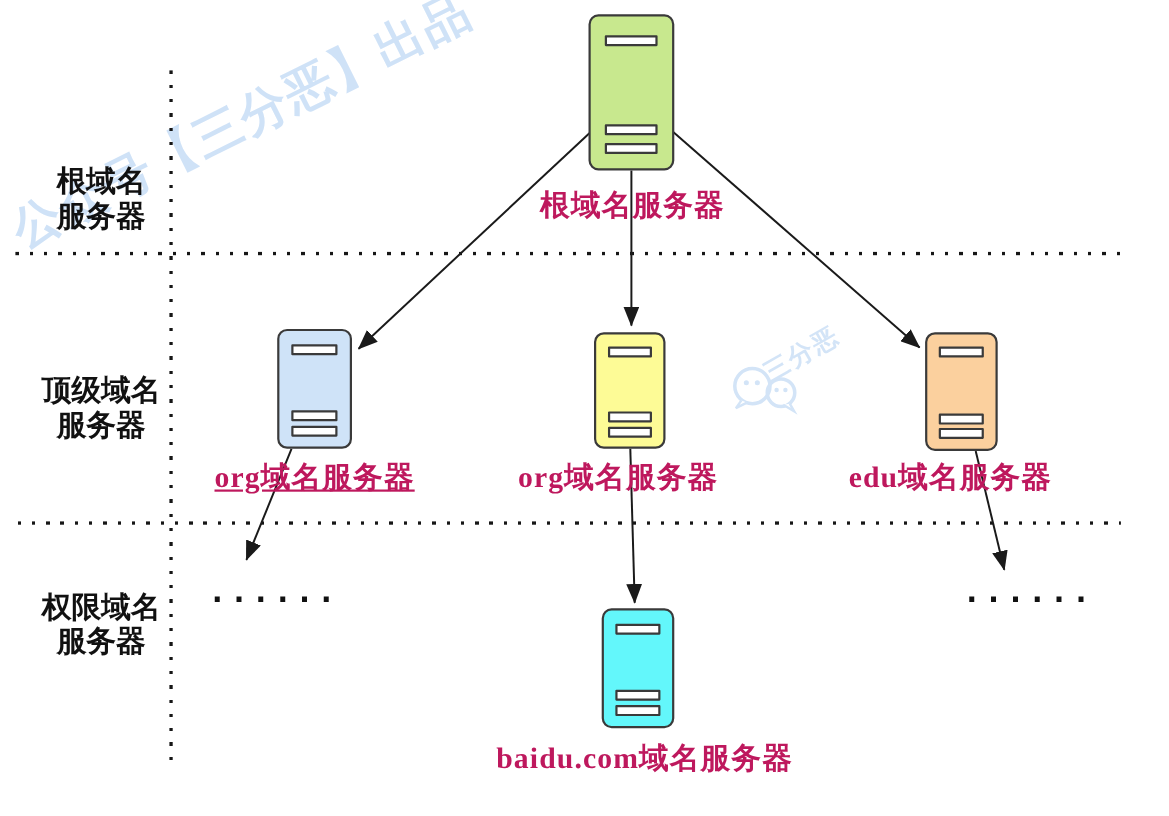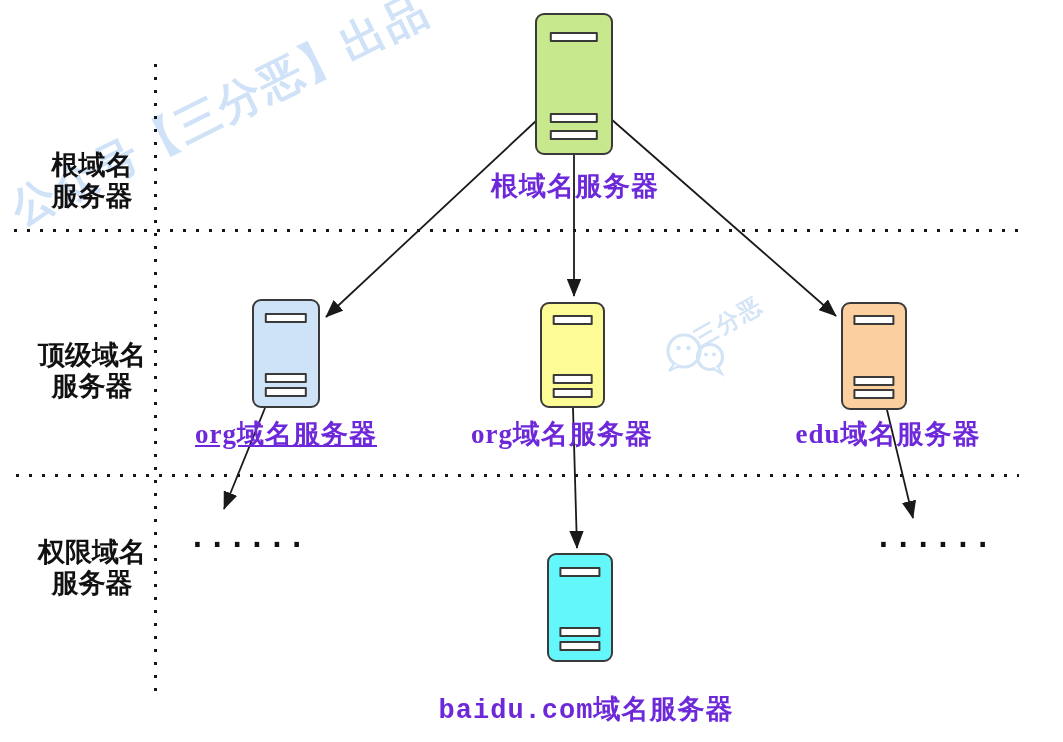--- a/index.html
+++ b/index.html
@@ -31,27 +31,27 @@
   .slot{position:absolute;left:50%;transform:translateX(-50%);width:60%;height:6px;
     background:#ffffff;border:2px solid #3a3a3a;border-radius:1px;}
   .slot.s1{top:11%;} .slot.s2{top:69%;} .slot.s3{top:82%;}
   #srv-root{left:535px;top:13px;width:78px;height:142px;}
   #srv-root .slot.s1{top:12%;} #srv-root .slot.s2{top:71%;} #srv-root .slot.s3{top:83%;}
   #srv-org{left:252px;top:299px;width:68px;height:109px;}
   #srv-com{left:540px;top:302px;width:65px;height:106px;}
   #srv-edu{left:841px;top:302px;width:66px;height:108px;}
   #srv-baidu{left:547px;top:553px;width:66px;height:109px;}
   
-  .node-label{position:absolute;z-index:4;text-align:center;color:#6d28d9;
+  .node-label{position:absolute;z-index:4;text-align:center;color:#be185d;
     font-size:27px;font-weight:600;letter-spacing:1px;white-space:nowrap;}
   #lbl-root{left:445px;top:168px;width:260px;}
   #lbl-org{left:166px;top:416px;width:240px;text-decoration:underline;}
   #lbl-com{left:442px;top:416px;width:240px;}
-  #lbl-edu{left:768px;top:416px;width:240px;}
-  #lbl-baidu{left:436px;top:691px;width:300px;font-family:Liberation Mono, monospace;}
+  #lbl-edu{left:744px;top:416px;width:240px;}
+  #lbl-baidu{left:436px;top:671px;width:300px;}
   
   .tier-label{position:absolute;left:17px;width:150px;z-index:4;text-align:center;
     font-size:27px;font-weight:600;line-height:31px;color:#111;}
   #tier1{top:150px;} #tier2{top:340px;} #tier3{top:537px;}
   
   .ellipsis{position:absolute;z-index:4;width:80px;text-align:center;color:#111;
     font-size:28px;font-weight:bold;letter-spacing:3px;line-height:28px;
     font-family:"DejaVu Sans Mono",monospace;}
   #dots-left{left:189px;top:524px;}
   #dots-right{left:875px;top:524px;}

